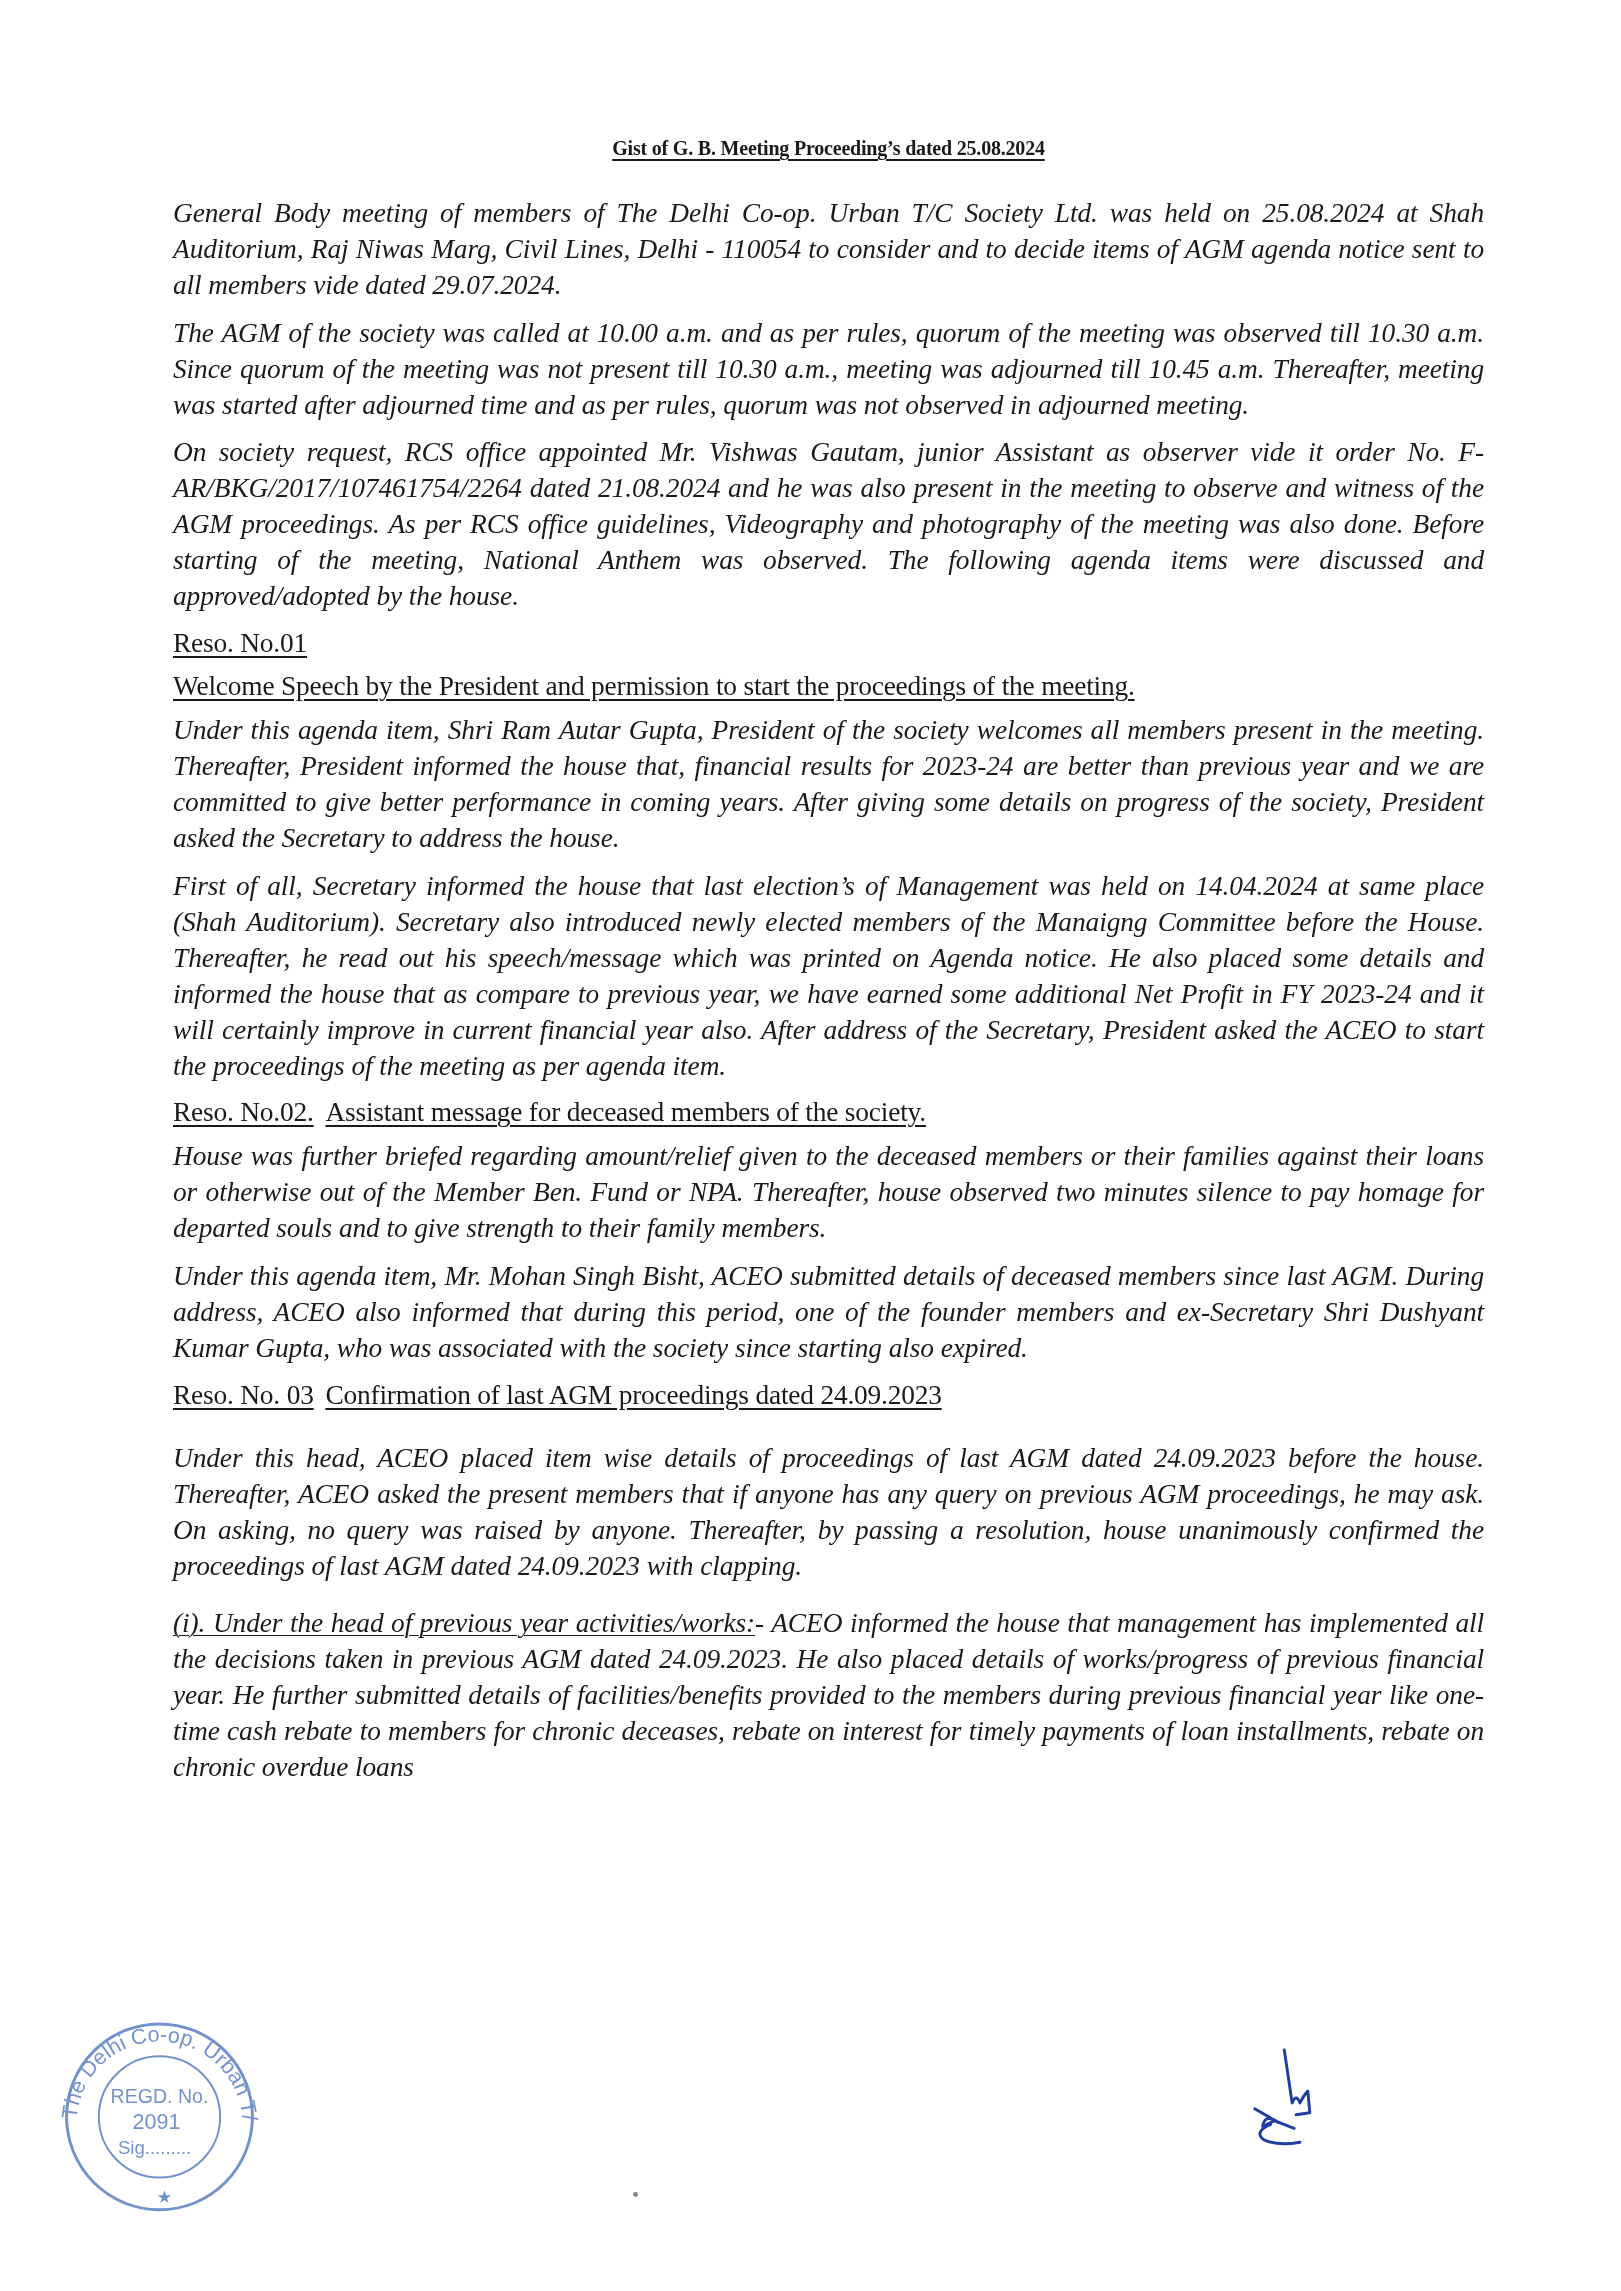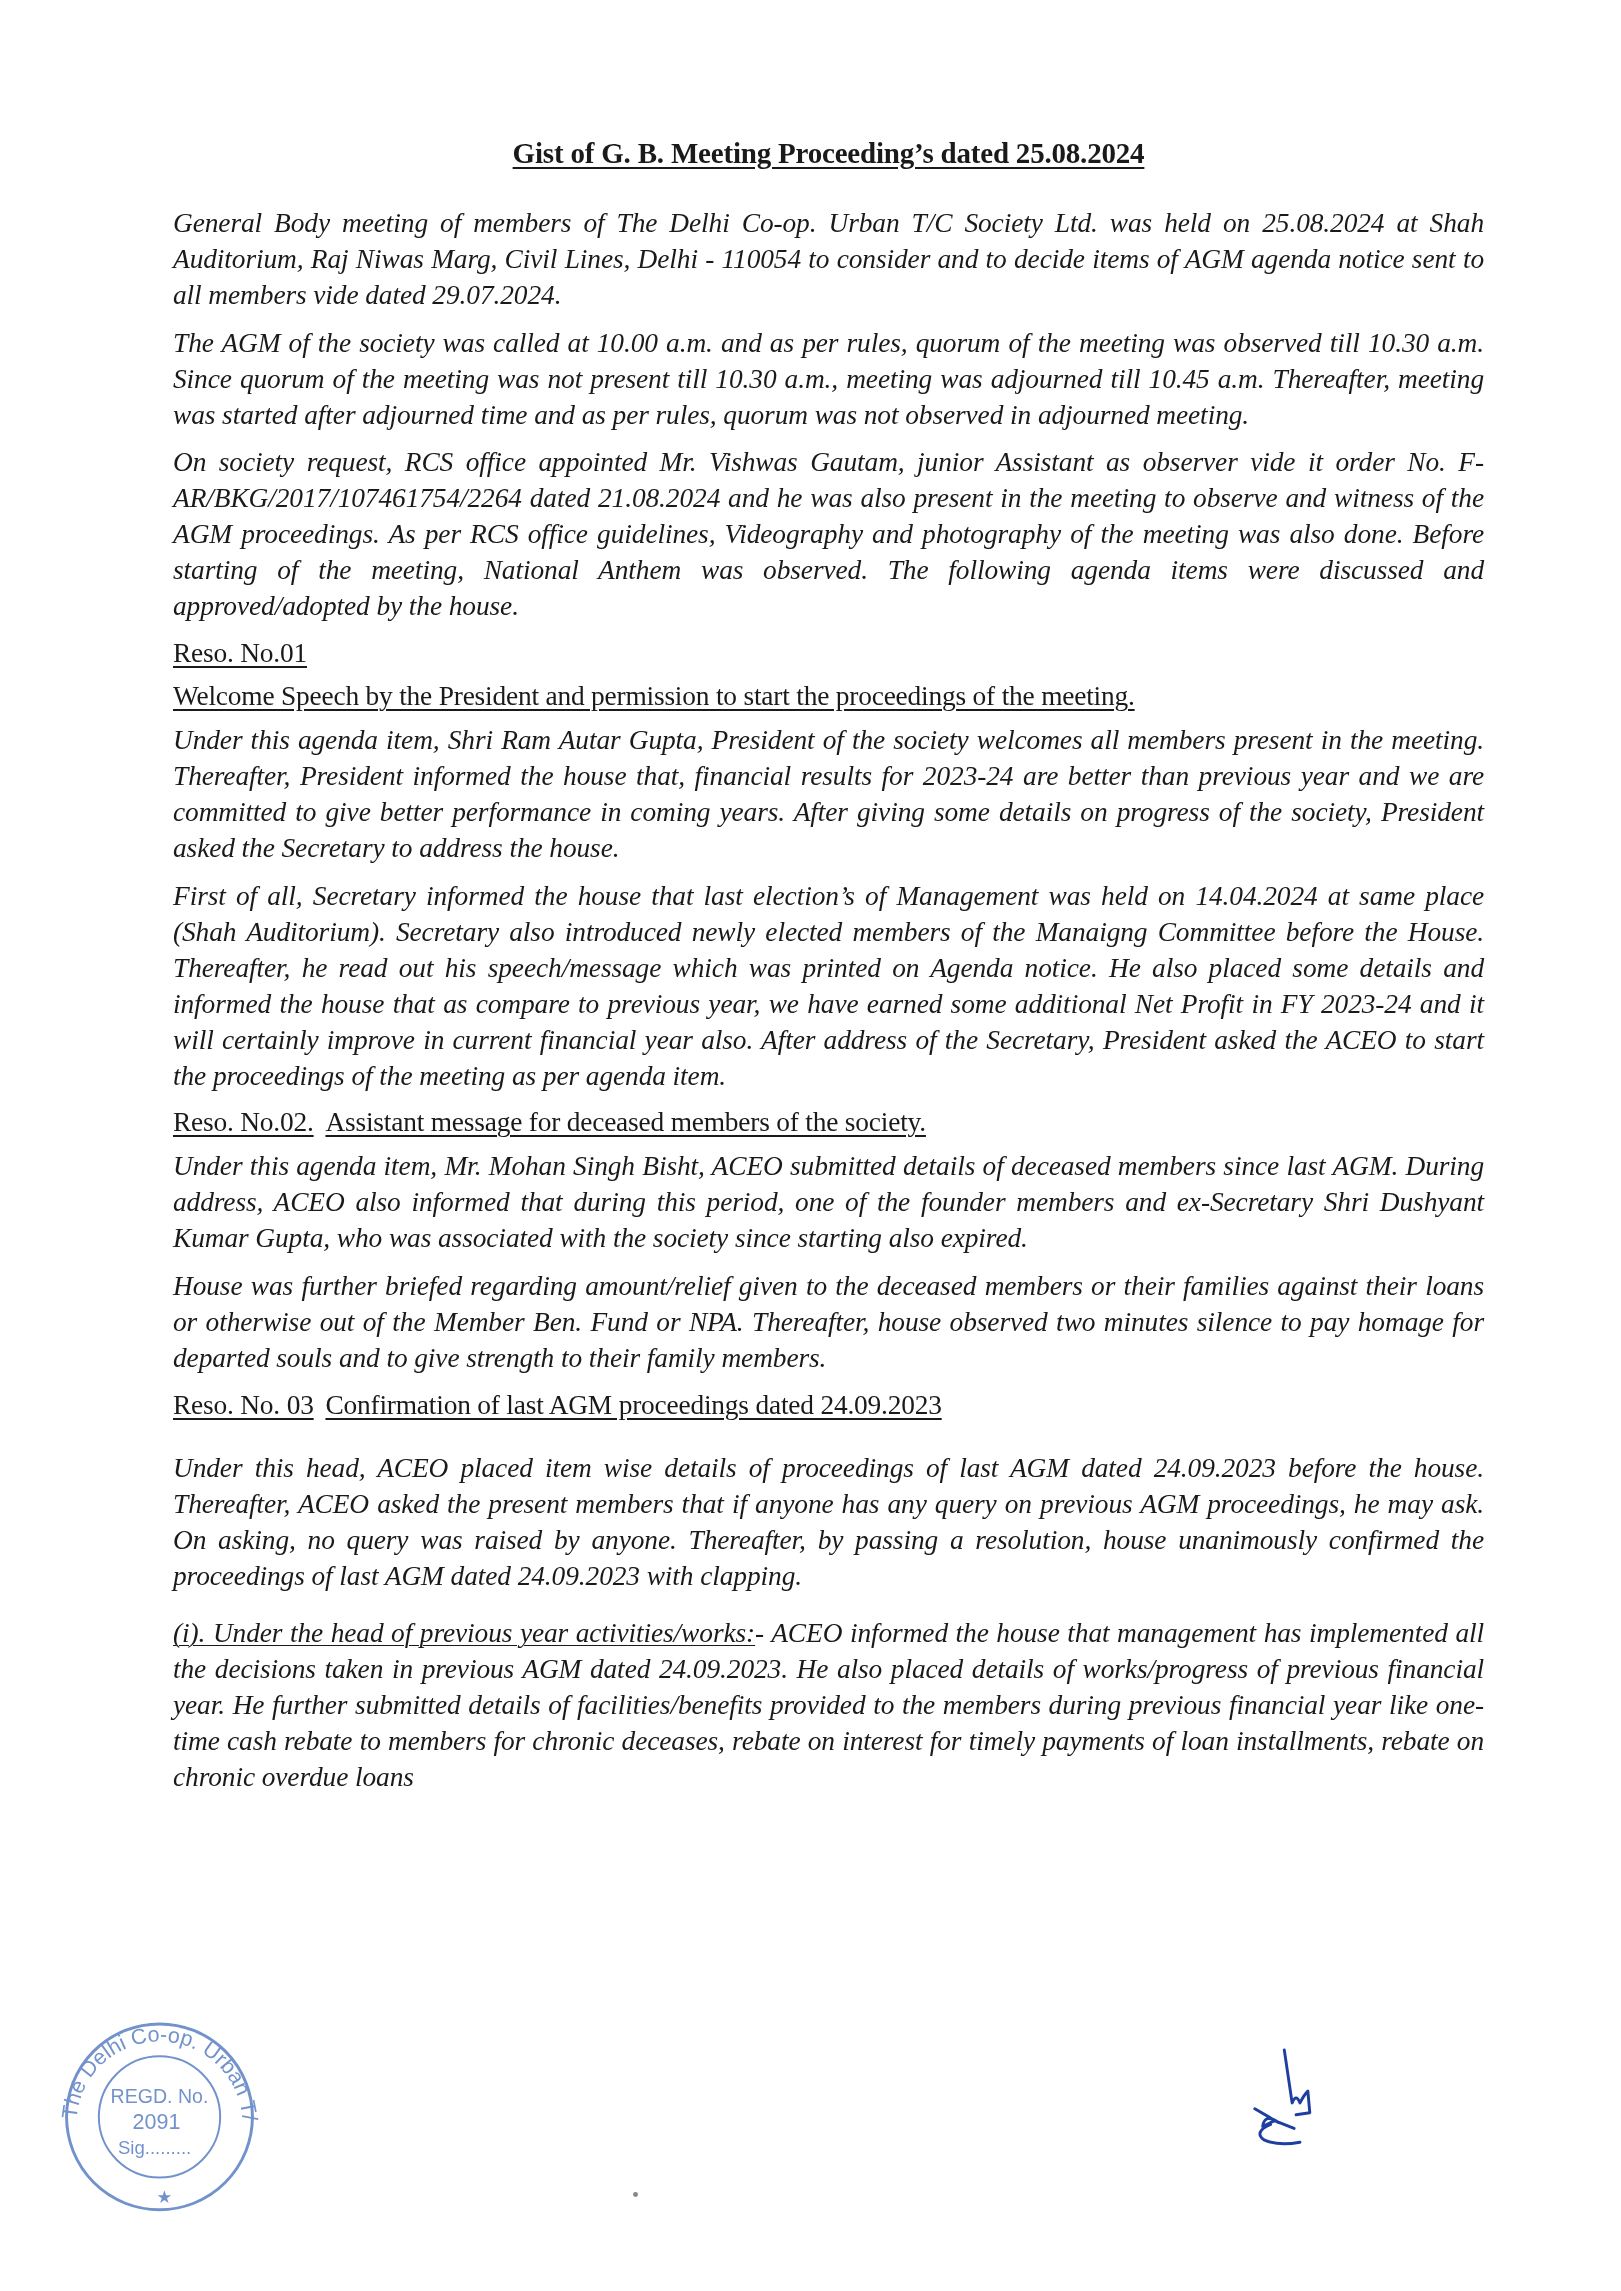--- a/index.html
+++ b/index.html
@@ -17,21 +17,21 @@
     }
     .page {
       position: absolute;
       left: 173px;
       top: 125px;
       width: 1311px;
     }
     .title {
       text-align: center;
       font-weight: bold;
-      font-size: 29px;
+      font-size: 20px;
       text-decoration: underline;
       text-decoration-thickness: 2px;
       text-underline-offset: 3.9px;
       margin: 11.8px 0 35px 0;
       letter-spacing: -0.2px;
     }
     p {
       margin: 0 0 11.8px 0;
       font-size: 27.4px;
       line-height: 36px;
@@ -103,22 +103,22 @@
   </div>
   <div class="reso-head">
     <span class="u">Welcome Speech by the President and permission to start the proceedings of the meeting.</span>
   </div>
   <p>Under this agenda item, Shri Ram Autar Gupta, President of the society welcomes all members present in the meeting. Thereafter, President informed the house that, financial results for 2023-24 are better than previous year and we are committed to give better performance in coming years. After giving some details on progress of the society, President asked the Secretary to address the house.</p>
   <p>First of all, Secretary informed the house that last election’s of Management was held on 14.04.2024 at same place (Shah Auditorium). Secretary also introduced newly elected members of the Manaigng Committee before the House. Thereafter, he read out his speech/message which was printed on Agenda notice. He also placed some details and informed the house that as compare to previous year, we have earned some additional Net Profit in FY 2023-24 and it will certainly improve in current financial year also. After address of the Secretary, President asked the ACEO to start the proceedings of the meeting as per agenda item.</p>
 
   <div class="reso-head">
     <span class="u">Reso. No.02.</span><span class="gap"></span><span class="u">Assistant message for deceased members of the society.</span>
   </div>
+  <p>House was further briefed regarding amount/relief given to the deceased members or their families against their loans or otherwise out of the Member Ben. Fund or NPA. Thereafter, house observed two minutes silence to pay homage for departed souls and to give strength to their family members.</p>
   <p>Under this agenda item, Mr. Mohan Singh Bisht, ACEO submitted details of deceased members since last AGM. During address, ACEO also informed that during this period, one of the founder members and ex-Secretary Shri Dushyant Kumar Gupta, who was associated with the society since starting also expired.</p>
-  <p>House was further briefed regarding amount/relief given to the deceased members or their families against their loans or otherwise out of the Member Ben. Fund or NPA. Thereafter, house observed two minutes silence to pay homage for departed souls and to give strength to their family members.</p>
 
   <div class="reso-head" style="margin-top:3.9px;margin-bottom:27px;">
     <span class="u">Reso. No. 03</span><span class="gap"></span><span class="u">Confirmation of last AGM proceedings dated 24.09.2023</span>
   </div>
   <p style="margin-bottom:21.6px;">Under this head, ACEO placed item wise details of proceedings of last AGM dated 24.09.2023 before the house. Thereafter, ACEO asked the present members that if anyone has any query on previous AGM proceedings, he may ask. On asking, no query was raised by anyone. Thereafter, by passing a resolution, house unanimously confirmed the proceedings of last AGM dated 24.09.2023 with clapping.</p>
 
   <p><span class="sub-u">(i). Under the head of previous year activities/works:</span><span>- ACEO informed the house that management has implemented all the decisions taken in previous AGM dated 24.09.2023. He also placed details of works/progress of previous financial year. He further submitted details of facilities/benefits provided to the members during previous financial year like one-time cash rebate to members for chronic deceases, rebate on interest for timely payments of loan installments, rebate on chronic overdue loans</span></p>
 </div>
 
 <svg class="stamp" viewBox="0 0 230 210">

